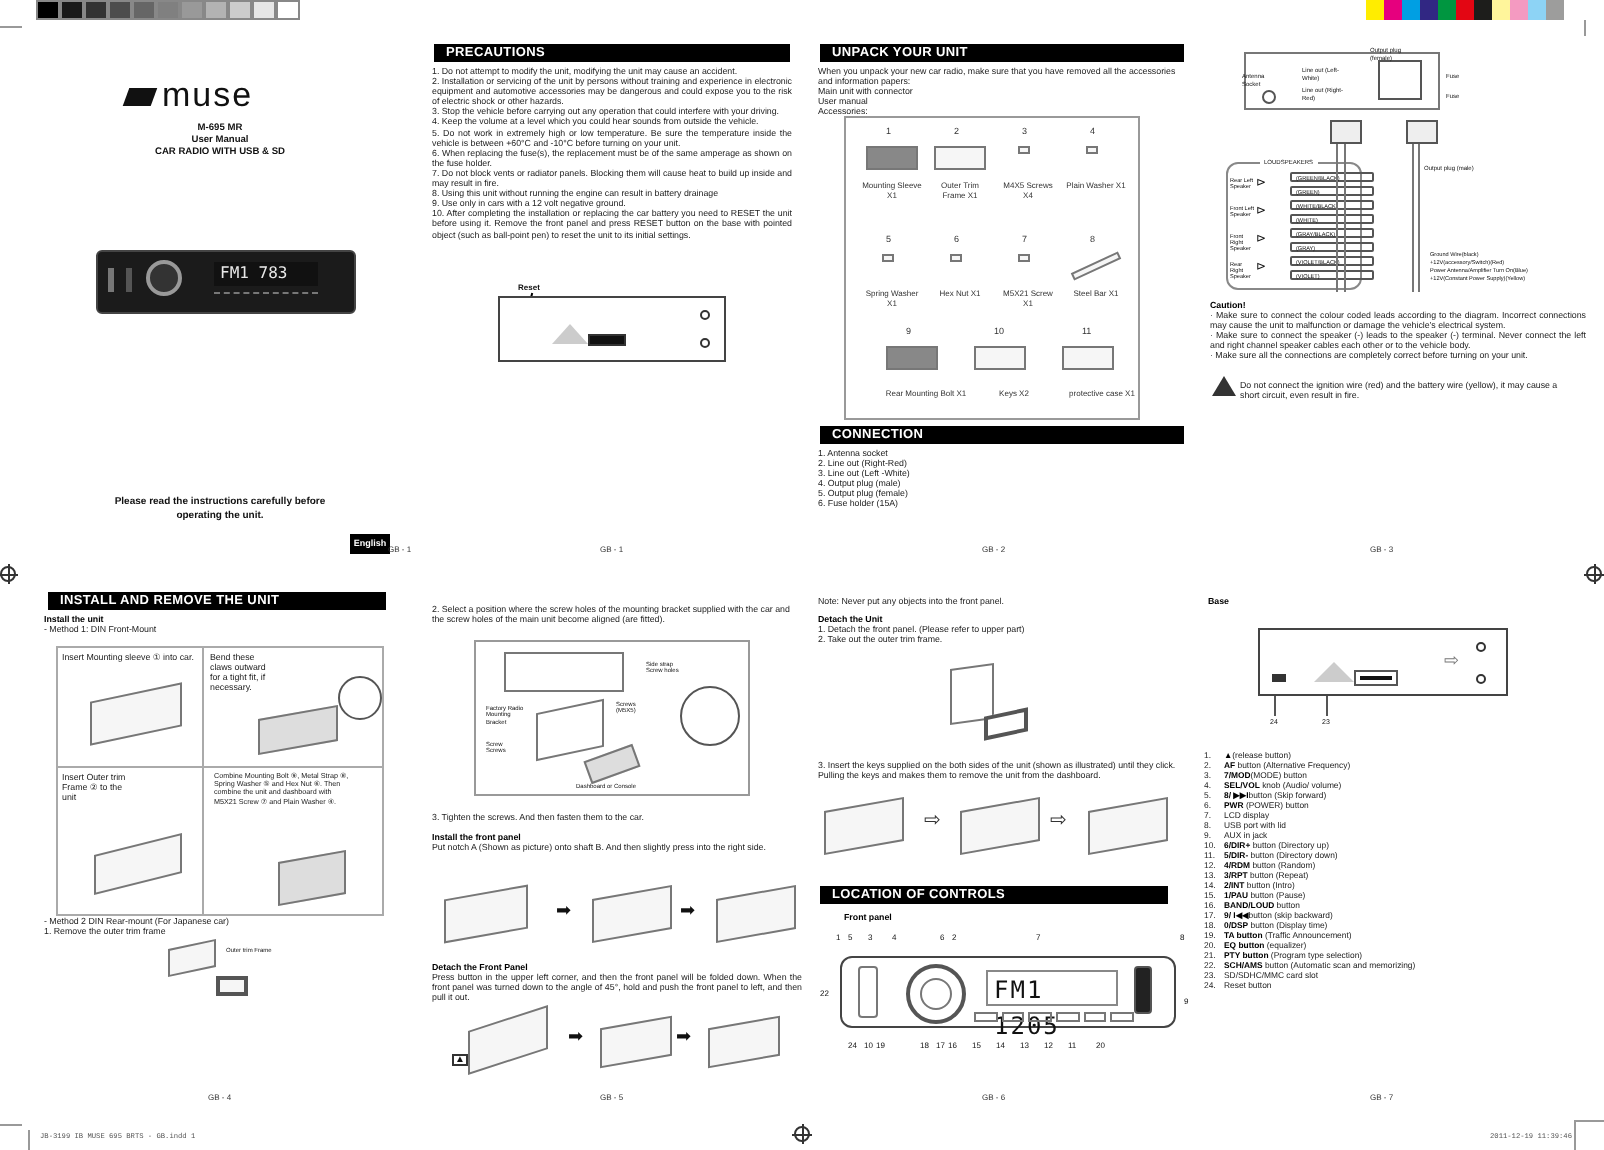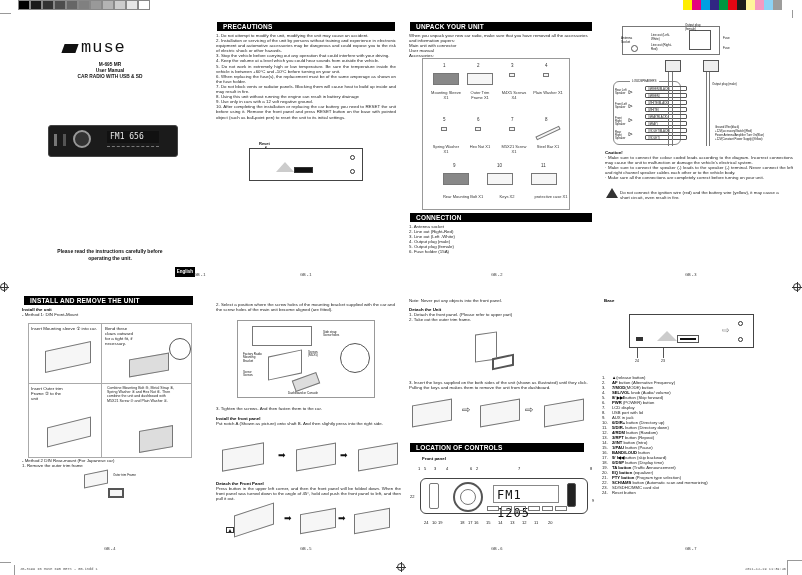--- a/index.html
+++ b/index.html
@@ -55,30 +55,30 @@
   </div>
 <div class="abs" style="left:0;top:13px;width:11px;height:1px;background:#999"></div>
 <div class="abs" style="left:792px;top:10px;width:1px;height:8px;background:#999"></div>
 <div class="reg" style="left:0px;top:283px"></div>
 <div class="reg" style="left:793px;top:283px"></div>
 <div class="reg" style="left:397px;top:563px"></div>
 
 <div class="abs" style="left:20px;top:20px;width:180px;height:260px">
   <div class="abs" style="left:43px;top:20px;width:100px;height:16px;display:flex;align-items:center">
     <span style="display:inline-block;width:14px;height:9px;background:#111;transform:skewX(-20deg);margin-right:4px"></span>
-    <span style="font-size:17px;letter-spacing:1px;font-family:Liberation Mono, monospace;font-weight:300;line-height:16px">muse</span>
+    <span style="font-size:17px;letter-spacing:1px;font-family:Liberation Sans, sans-serif;font-weight:300;line-height:16px">muse</span>
   </div>
   <div class="abs" style="left:0;top:42px;width:180px;text-align:center;font-size:4.8px;line-height:6px;font-weight:bold">
     <div>M-695 MR</div>
     <div>User Manual</div>
     <div>CAR RADIO WITH USB &amp; SD</div>
   </div>
   <div class="dev" style="left:28px;top:105px;width:130px;height:32px;border-radius:3px;background:#1b1b1b">
     <div class="abs" style="left:24px;top:4px;width:18px;height:18px;border-radius:50%;border:2px solid #999;background:#333"></div>
-    <div class="lcd" style="left:58px;top:5px;width:52px;height:12px;font-size:8px;line-height:12px;padding-left:3px">FM1 656</div>
+    <div class="lcd" style="left:58px;top:5px;width:52px;height:12px;font-size:8px;line-height:12px;padding-left:3px">FM1 783</div>
     <div class="abs" style="left:58px;top:20px;width:52px;height:3px;border-top:1px dashed #777"></div>
     <div class="abs" style="left:5px;top:8px;width:12px;height:12px;border-left:3px solid #777;border-right:3px solid #555"></div>
   </div>
   <div class="abs" style="left:0;top:228px;width:180px;text-align:center;font-size:5px;font-weight:bold;line-height:7px">
     <div>Please read the instructions carefully before</div>
     <div>operating the unit.</div>
   </div>
   <div class="abs" style="left:155px;top:247px;width:20px;height:10px;background:#000;color:#fff;font-size:4.5px;font-weight:bold;text-align:center;line-height:10px">English</div>
 </div>
 <div class="pgno" style="left:194px;top:272px">GB - 1</div>

